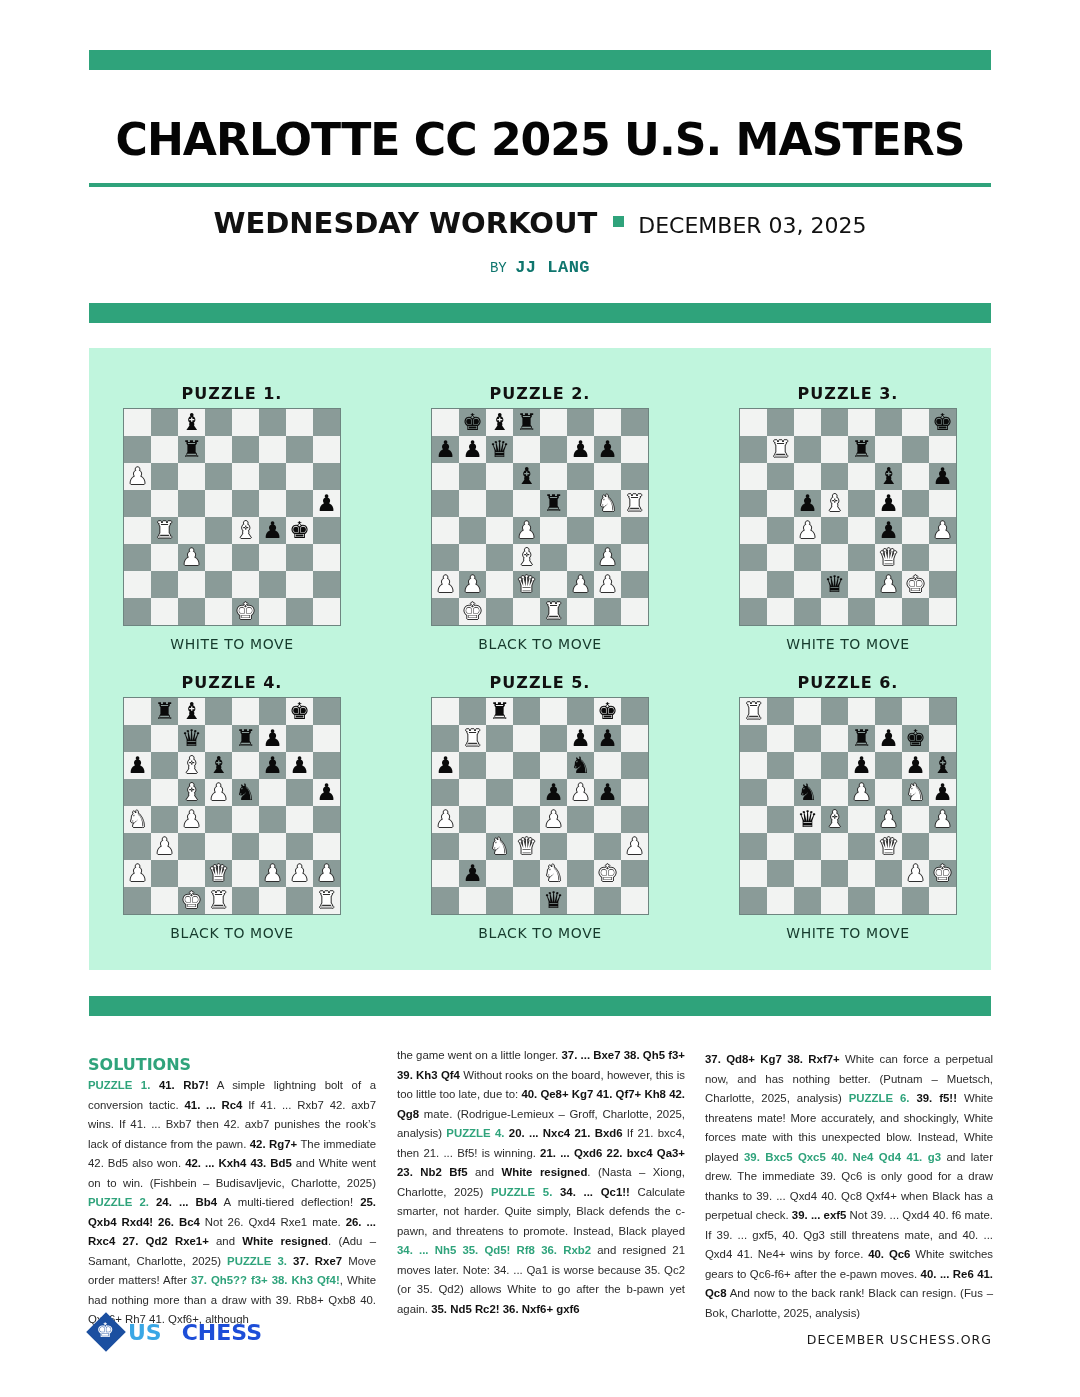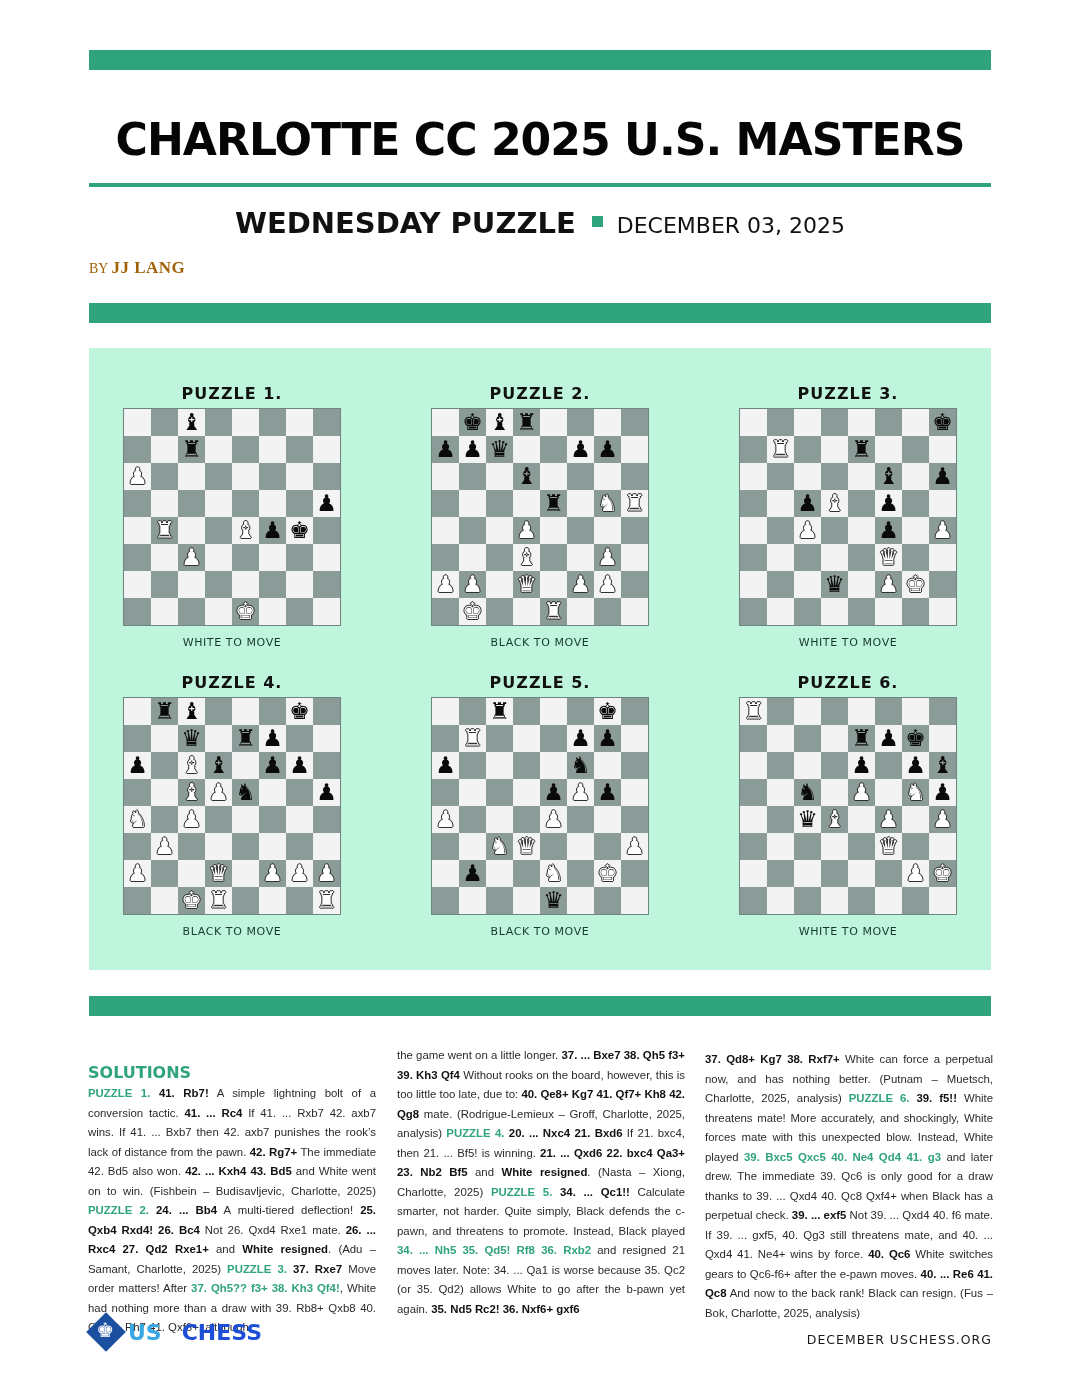--- a/index.html
+++ b/index.html
@@ -21,47 +21,47 @@
   .subtitle {
     position: absolute; left: 89px; width: 902px; top: 204px;
     text-align: center; font-size: 31px; line-height: 38px; color: #111;
     white-space: nowrap;
   }
   .subtitle .bold { font-family: "DejaVu Sans", sans-serif; font-weight: 700; font-size: 29px; }
   .subtitle .sq { display: inline-block; width: 11px; height: 11px; background: #2fa37b; margin: 0 14px 0 16px; vertical-align: middle; position: relative; top: -3px; }
   .subtitle .date { font-family: "DejaVu Sans", sans-serif; font-weight: 400; font-size: 22px; }
   .byline {
     position: absolute; left: 89px; width: 902px; top: 258px;
-    font-family: Liberation Serif, serif; font-size: 14px; color: #a16207;
+    text-align: center; font-family: Liberation Mono, monospace; font-size: 14px; color: #0f766e;
   }
   .byline b { font-size: 17px; font-weight: 700; letter-spacing: 0.5px; }
 
   .panel { position: absolute; left: 89px; top: 348px; width: 902px; height: 622px; background: #c0f5dd; }
   .puzzle { position: absolute; width: 218px; }
   .puzzle-title {
     text-align: center; font-family: "DejaVu Sans", sans-serif; font-weight: 700;
     font-size: 16px; letter-spacing: 1px; color: #111; height: 24px; line-height: 20px;
   }
   .board {
     width: 218px; height: 218px; display: grid;
     grid-template-columns: repeat(8, 1fr); grid-template-rows: repeat(8, 1fr);
     border: 1px solid #6e8580;
   }
   .sq-cell { position: relative; display: flex; align-items: center; justify-content: center; font-size: 23px; line-height: 1; font-family: "DejaVu Sans", sans-serif; }
   .light { background: #f2f3f2; }
   .dark { background: #8a9b98; }
   .pc-w { color: #fff; text-shadow: 0 0 1px #222, 0 0 1px #222, 1px 0 0 #333, -1px 0 0 #333, 0 1px 0 #333, 0 -1px 0 #333; }
   .pc-b { color: #0a0a0a; }
   .to-move {
-    text-align: center; font-family: "DejaVu Sans", sans-serif; font-size: 11px;
+    text-align: center; font-family: "DejaVu Sans", sans-serif; font-size: 14px;
     letter-spacing: 0.6px; color: #153a2c; margin-top: 10px;
   }
 
   .solutions { position: absolute; top: 1046px; left: 88px; width: 904px; }
-  .col { position: absolute; top: 16px; width: 288px; font-size: 11.4px; line-height: 19.5px; color: #2a2a2a; text-align: justify; }
+  .col { position: absolute; top: 8px; width: 288px; font-size: 11.4px; line-height: 19.5px; color: #2a2a2a; text-align: justify; }
   .col1 { left: 0; }
   .col2 { left: 309px; top: 0; }
   .col3 { left: 617px; top: 4px; }
   .sol-head { font-family: "DejaVu Sans", sans-serif; font-weight: 700; font-size: 16px; color: #2fa37b; line-height: 22px; }
   .g { color: #2fa37b; font-weight: 700; }
   .b { font-weight: 700; color: #111; }
 
   .logo { position: absolute; left: 88px; top: 1315px; height: 34px; display: flex; align-items: center; }
   .logo-diamond { width: 28px; height: 28px; background: #1b4fa0; transform: rotate(45deg); margin: 0 8px 0 4px; position: relative; }
   .logo-diamond span { position: absolute; left: 3px; top: 1px; transform: rotate(-45deg); color: #fff; font-size: 20px; line-height: 24px; }
@@ -70,21 +70,21 @@
   .copyright { position: absolute; right: 88px; top: 1332px; font-family: "DejaVu Sans", sans-serif; font-size: 12.5px; letter-spacing: 1px; color: #1a1a1a; }
 </style>
 </head>
 <body>
 
 <div class="bar bar-top"></div>
 <h1 class="title">CHARLOTTE CC 2025 U.S. MASTERS</h1>
 <div class="bar bar-thin"></div>
 
 <div class="subtitle">
-  <span class="bold">WEDNESDAY PUZZLE</span><span class="sq"></span><span class="date">DECEMBER 03, 2025</span>
+  <span class="bold">WEDNESDAY WORKOUT</span><span class="sq"></span><span class="date">DECEMBER 03, 2025</span>
 </div>
 <div class="byline">
   <span>BY</span>
   <b>JJ LANG</b>
 </div>
 <div class="bar bar-mid"></div>
 
 <div class="panel">
   <div class="puzzle" style="left:34px; top:36px;">
     <div class="puzzle-title">PUZZLE 1.</div>

